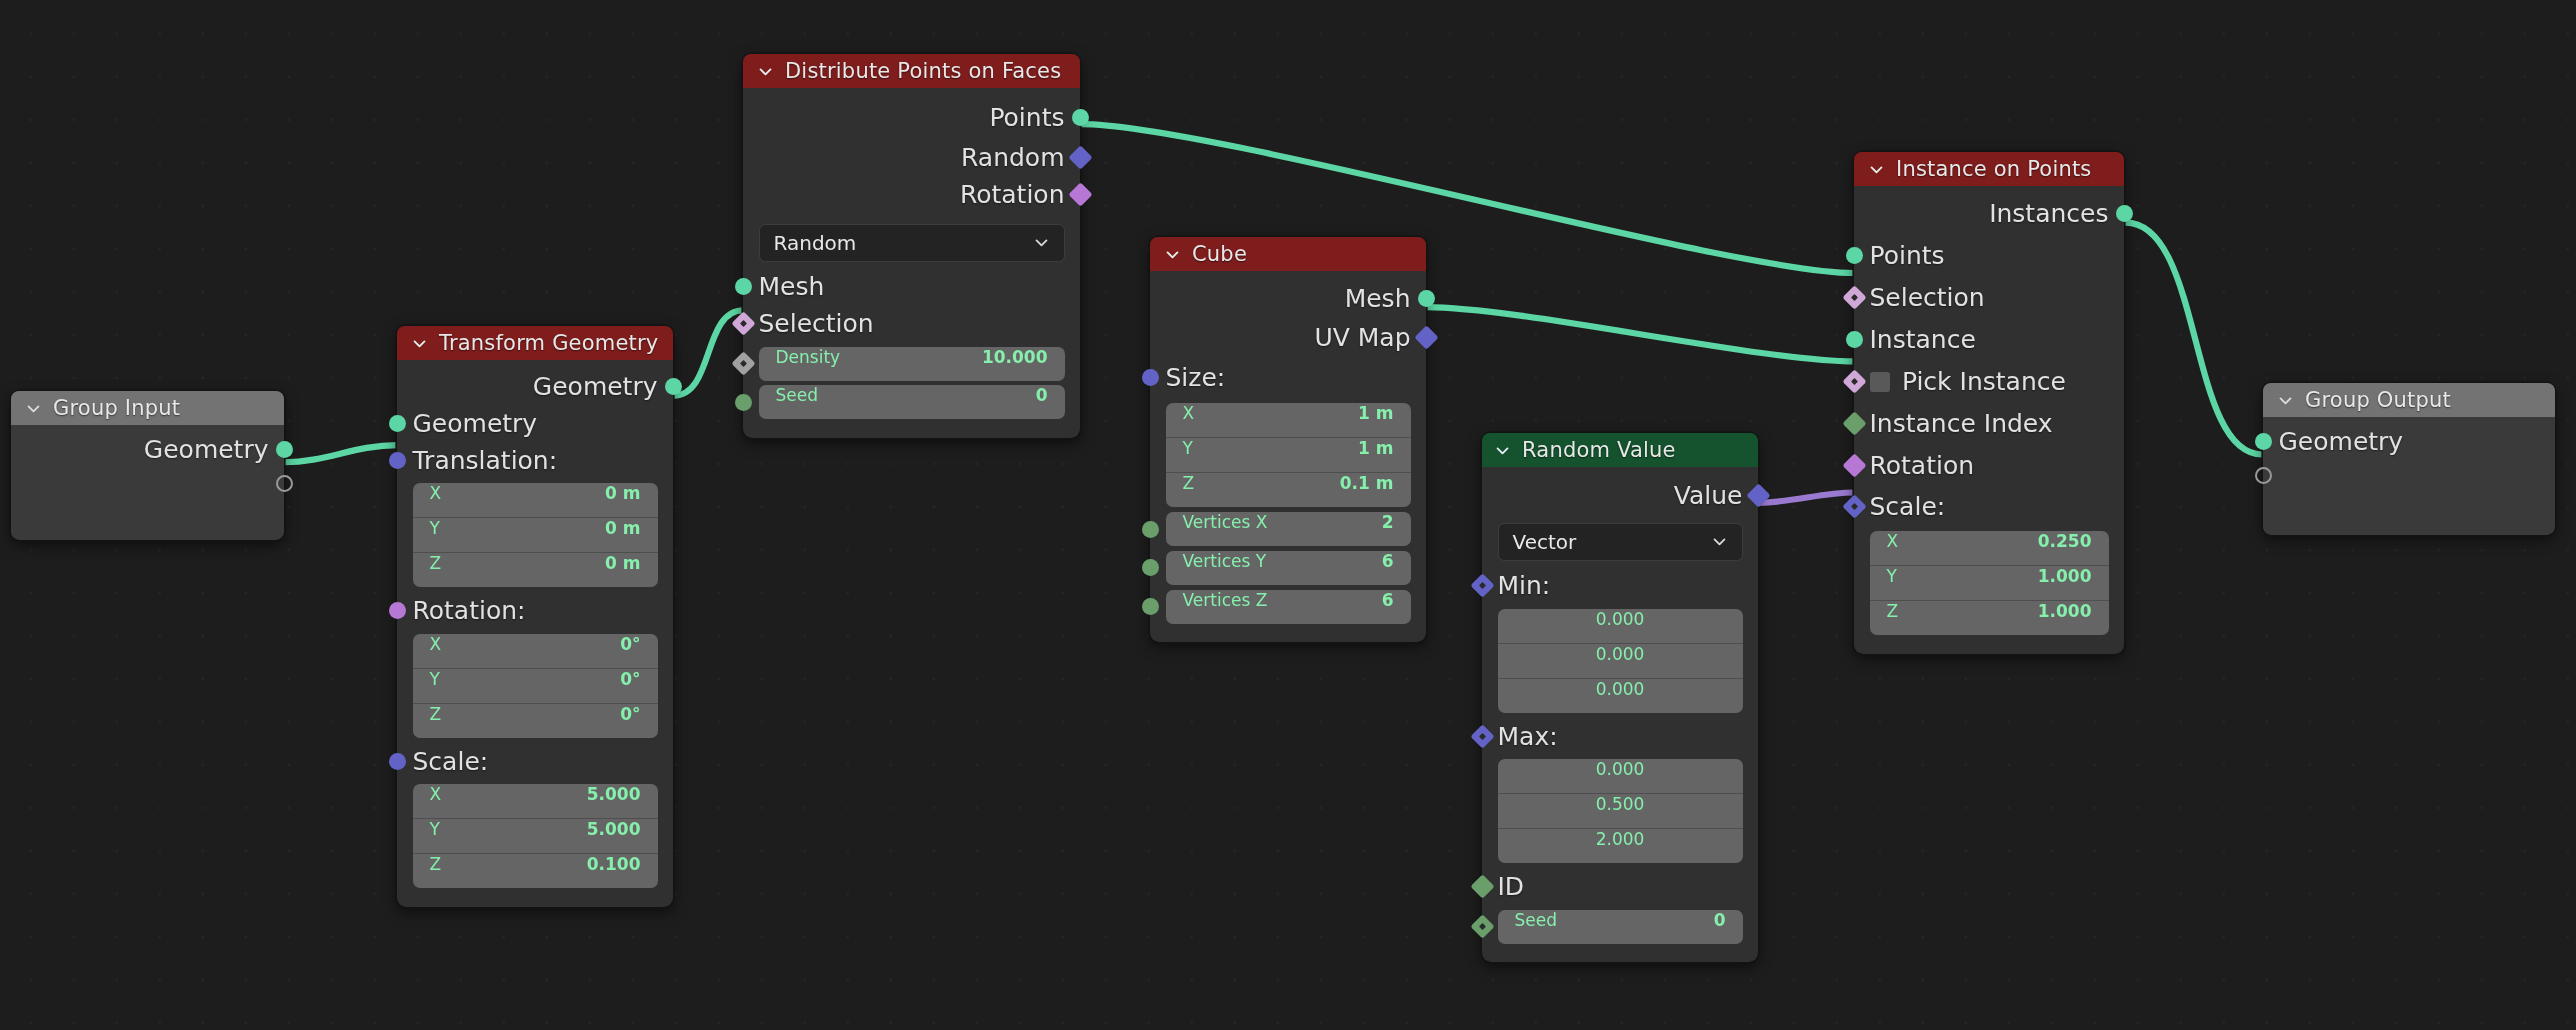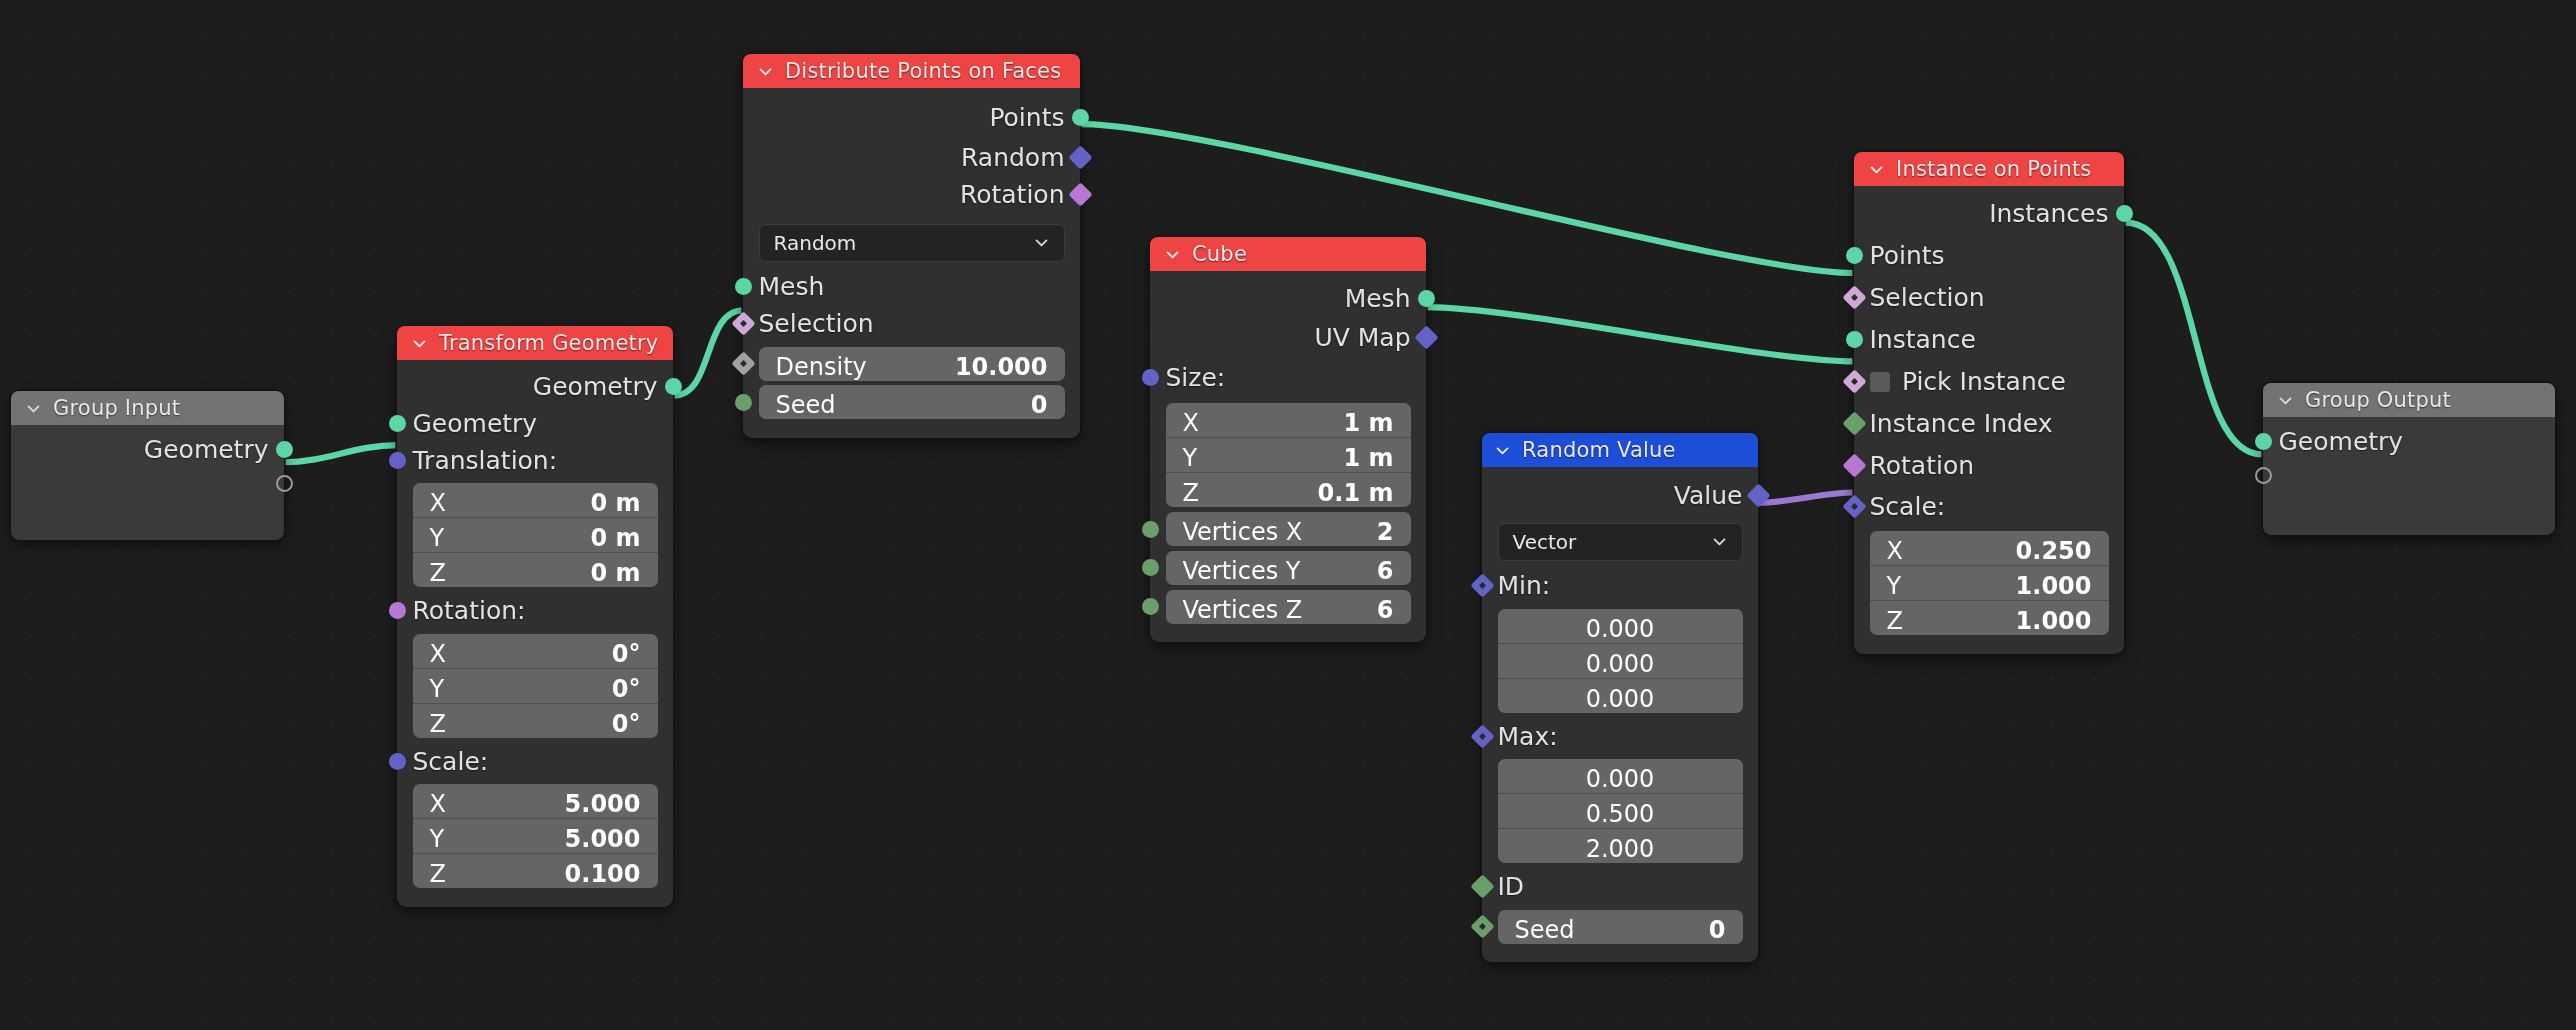--- a/index.html
+++ b/index.html
@@ -32,22 +32,22 @@
     border-radius: 7.8px 7.8px 0 0;
     display: flex;
     align-items: center;
     padding-left: 14px;
     gap: 11px;
     font-size: 21px;
     color: #e8e8e8;
     letter-spacing: 0.2px;
     text-shadow: 0 0.8px 1.6px rgba(0,0,0,.55);
   }
-  .node-head.geo { background: #ef4444; }
-  .node-head.util { background: #1d4ed8; padding-left: 12px; }
+  .node-head.geo { background: #7f1d1d; }
+  .node-head.util { background: #14532d; padding-left: 12px; }
   .node-head.grp { background: #737373; }
   .chev { width: 17px; height: 17px; flex: none; display:block; }
   .node-body {
     border-radius: 0 0 8.5px 8.5px;
     padding: 7.8px 0 14px 0;
     position: relative;
   }
   .node-body.grp { background: #3a3a3a; }
 
   .row {
@@ -78,25 +78,25 @@
     background:#2a2a2a; border-radius:0.8px;
   }
   .sock.empty { border-radius:50%; background: transparent; border: 2.3px solid #9a9a9a; }
 
   
   .fieldgroup { margin: 4.7px 15.5px; border-radius: 7px; overflow: hidden; position: relative; }
   .field {
     height: 34px;
     background: #656565;
     display: flex;
-    align-items: flex-end;
+    align-items: flex-start;
     justify-content: space-between;
     padding: 0 17px;
-    font-size: 24px;
-    color: #ffffff;
+    font-size: 17px;
+    color: #86efac;
     position: relative;
   }
   .field + .field { border-top: 0.8px solid #4e4e4e; }
   .field.single { border-radius: 7px; }
   .field.centered { justify-content: center; }
   .field .fv { text-align: right; font-weight: bold; }
 
   .dropdown {
     margin: 6.2px 15.5px;
     height: 36px;

